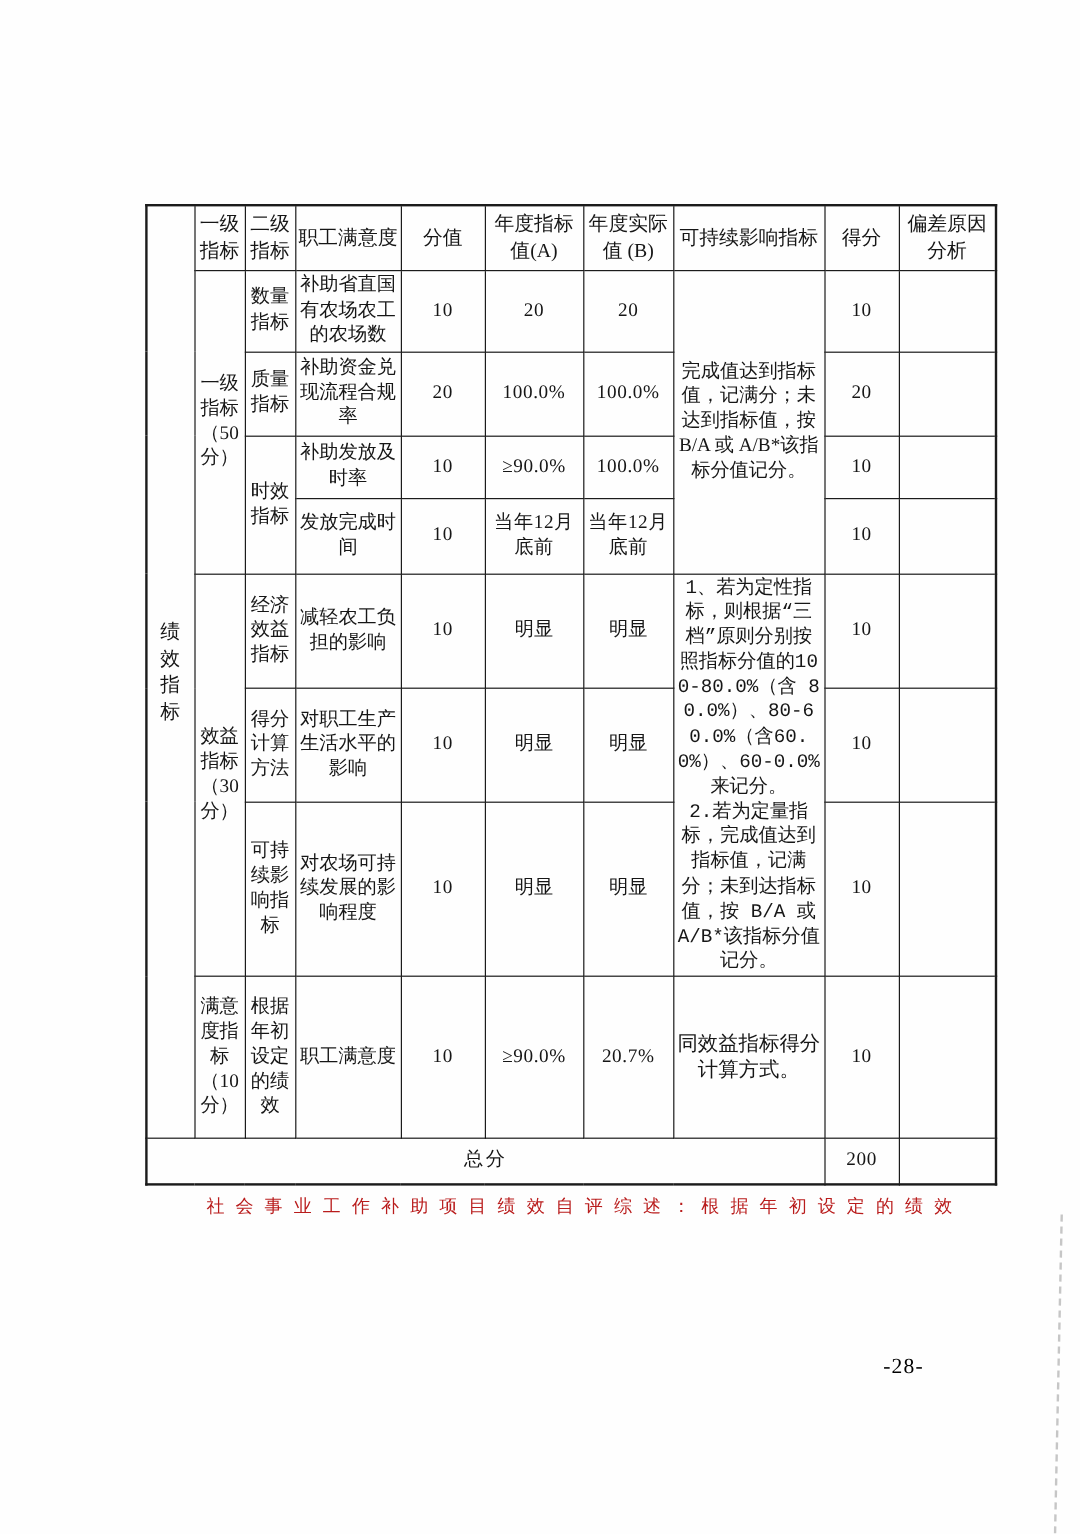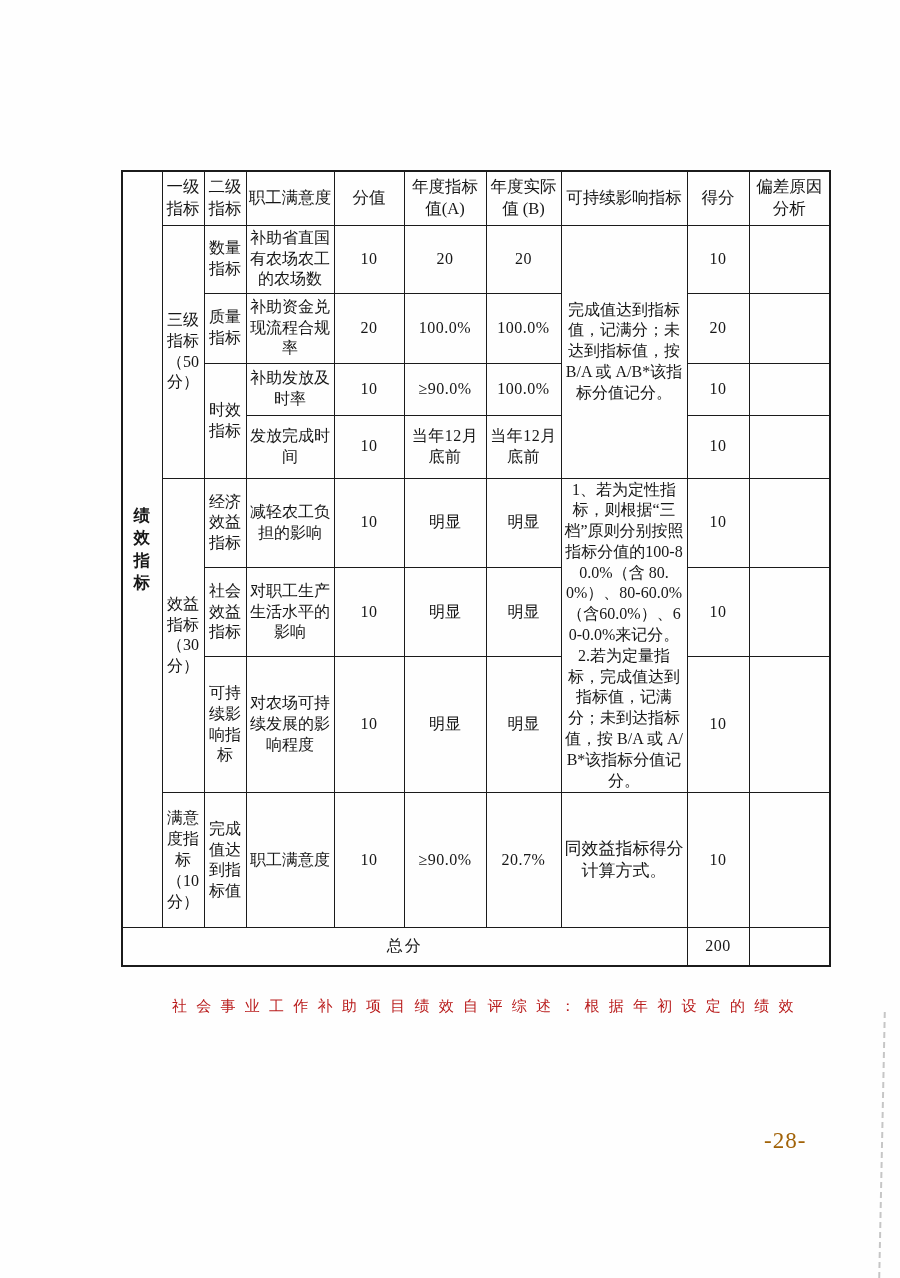--- a/index.html
+++ b/index.html
@@ -25,42 +25,42 @@
     border:1.6px solid #1b1b1b;
     text-align:center; vertical-align:middle;
     font-size:16px; line-height:1.3;
     padding:1px 2px;
     word-break:break-all;
     color:#161616;
   }
   tr.hdr td { font-size:16.5px; line-height:1.35; }
   td.num  { font-size:16.5px; letter-spacing:0.5px; }
   td.method { font-size:15.5px; padding:1px 1px; line-height:1.38; }
-  td.method .m-item { margin:0; }
-  td.side-label { font-size:16.5px; letter-spacing:1px;font-weight:bold; }
+  td.method .m-item { margin:0;font-family:Liberation Mono, monospace; }
+  td.side-label { font-size:16.5px; letter-spacing:1px; }
   td.total-label { font-size:16.5px; letter-spacing:2px; }
 
   
   .summary {
     position:absolute; left:126px; top:984px; width:668px;
   }
   .sum-line {
     width:668px; height:45px;
     font-size:15px; line-height:45px;
     white-space:nowrap;
     text-align:justify; text-align-last:justify;
     color:#b91c1c;
     letter-spacing:0.5px;
   }
   .sum-line.first { text-indent:46px; }
 
   
   .page-number {
-    position:absolute; left:764px; top:1128px;
-    font-size:23px; letter-spacing:1px; color:#a16207;
+    position:absolute; left:736px; top:1128px;
+    font-size:18px; letter-spacing:1px; color:#000000;
   }
 
   
   .fold-line {
     position:absolute; left:881px; top:1012px; height:266px; width:0;
     border-left:2px dashed #b9b9b9;
     transform:rotate(1.2deg);
     opacity:0.8;
   }
 </style>
@@ -91,21 +91,21 @@
       <td>职工满意度</td>
       <td>分值</td>
       <td>年度指标值(A)</td>
       <td>年度实际值 (B)</td>
       <td>可持续影响指标</td>
       <td>得分</td>
       <td>偏差原因分析</td>
     </tr>
 
     <tr style="height:68px">
-      <td rowspan="4">三级指标（50分）</td>
+      <td rowspan="4">一级指标（50分）</td>
       <td>数量指标</td>
       <td>补助省直国有农场农工的农场数</td>
       <td class="num">10</td>
       <td class="num">20</td>
       <td class="num">20</td>
       <td class="method" rowspan="4">完成值达到指标值，记满分；未达到指标值，按 B/A 或 A/B*该指标分值记分。</td>
       <td class="num">10</td>
       <td></td>
     </tr>
     <tr style="height:70px">
@@ -143,41 +143,41 @@
       <td>明显</td>
       <td>明显</td>
       <td class="method" rowspan="3">
         <div class="m-item">1、若为定性指标，则根据“三档”原则分别按照指标分值的100-80.0%（含 80.0%）、80-60.0%（含60.0%）、60-0.0%来记分。</div>
         <div class="m-item">2.若为定量指标，完成值达到指标值，记满分；未到达指标值，按 B/A 或 A/B*该指标分值记分。</div>
       </td>
       <td class="num">10</td>
       <td></td>
     </tr>
     <tr style="height:81px">
-      <td>社会效益指标</td>
+      <td>得分计算方法</td>
       <td>对职工生产生活水平的影响</td>
       <td class="num">10</td>
       <td>明显</td>
       <td>明显</td>
       <td class="num">10</td>
       <td></td>
     </tr>
     <tr style="height:125px">
       <td>可持续影响指标</td>
       <td>对农场可持续发展的影响程度</td>
       <td class="num">10</td>
       <td>明显</td>
       <td>明显</td>
       <td class="num">10</td>
       <td></td>
     </tr>
 
     <tr style="height:135px">
       <td>满意度指标（10分）</td>
-      <td>完成值达到指标值</td>
+      <td>根据年初设定的绩效</td>
       <td>职工满意度</td>
       <td class="num">10</td>
       <td class="num">≥90.0%</td>
       <td class="num">20.7%</td>
       <td class="method" style="font-size:17px">同效益指标得分计算方式。</td>
       <td class="num">10</td>
       <td></td>
     </tr>
 
     <tr style="height:38px">

